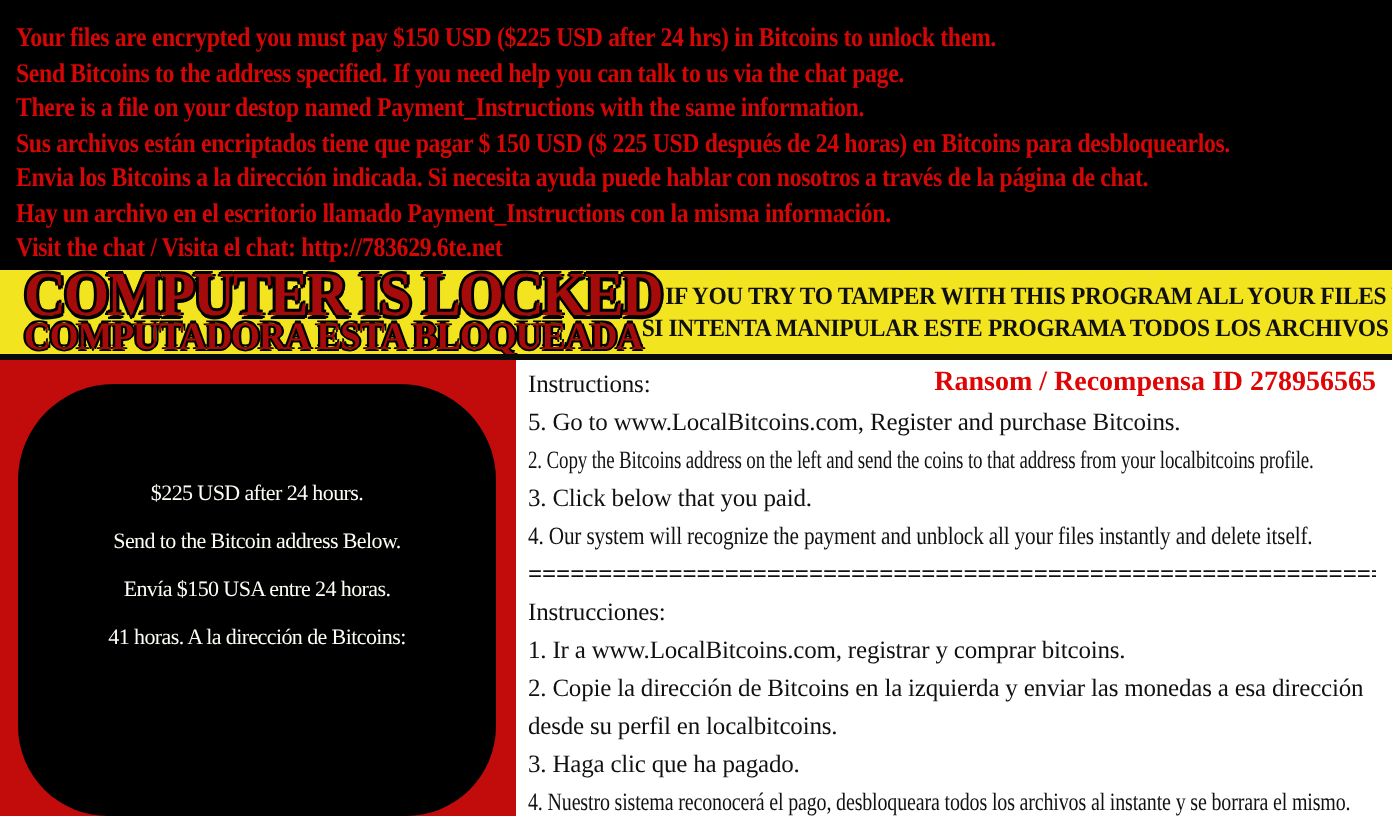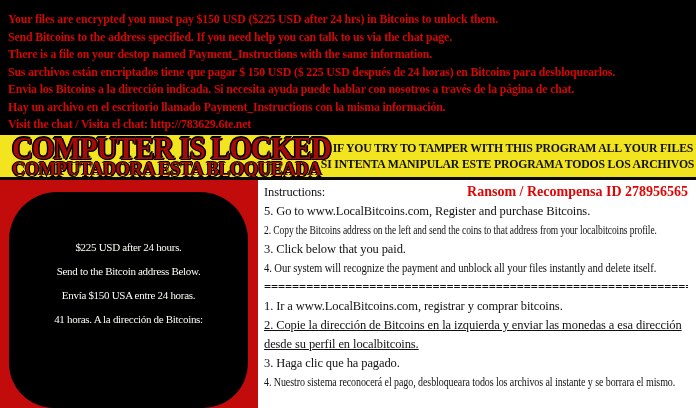--- a/index.html
+++ b/index.html
@@ -55,21 +55,21 @@
 
   .instructions-panel {
     position:relative; flex:1; background:#fff; color:#111;
     padding:3px 8px 0 6px; box-sizing:border-box; overflow:hidden;
   }
   .ransom-id {
     position:absolute; top:4px; right:8px;
     color:#e00505; font-weight:bold; font-size:14px; white-space:nowrap;
   }
   .row { font-size:12.5px; line-height:19px; white-space:nowrap; letter-spacing:-0.1px; }
-  .row.wrap { white-space:normal;text-decoration:underline; }
+  .row.wrap { white-space:normal; }
   .sx85 { transform:scaleX(0.85); transform-origin:0 50%; }
   .sx78 { transform:scaleX(0.76); transform-origin:0 50%; }
   .sx80 { transform:scaleX(0.80); transform-origin:0 50%; }
   .sep { font-weight:bold; overflow:hidden; }
 </style>
 </head>
 <body>
 
 <div id="screen">
 
@@ -111,20 +111,21 @@
       <div class="ransom-id">Ransom / Recompensa ID 278956565</div>
 
       <div class="row">Instructions:</div>
       <div class="row">5. Go to www.LocalBitcoins.com, Register and purchase Bitcoins.</div>
       <div class="row sx78">2. Copy the Bitcoins address on the left and send the coins to that address from your localbitcoins profile.</div>
       <div class="row">3. Click below that you paid.</div>
       <div class="row sx85">4. Our system will recognize the payment and unblock all your files instantly and delete itself.</div>
 
       <div class="row sep">==============================================================================================================</div>
 
+      <div class="row">Instrucciones:</div>
       <div class="row">1. Ir a www.LocalBitcoins.com, registrar y comprar bitcoins.</div>
       <div class="row wrap">2. Copie la dirección de Bitcoins en la izquierda y enviar las monedas a esa dirección desde su perfil en localbitcoins.</div>
       <div class="row">3. Haga clic que ha pagado.</div>
       <div class="row sx80">4. Nuestro sistema reconocerá el pago, desbloqueara todos los archivos al instante y se borrara el mismo.</div>
     </div>
 
   </div>
 </div>
 
 </body></html>

